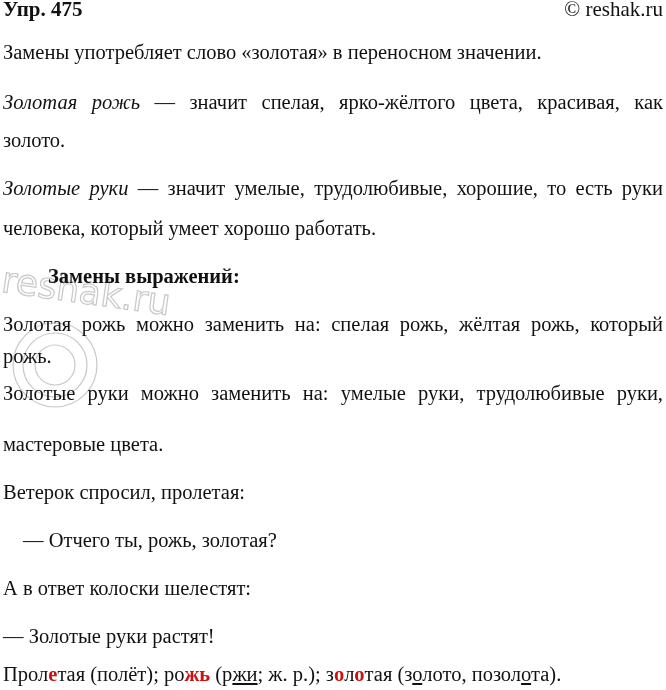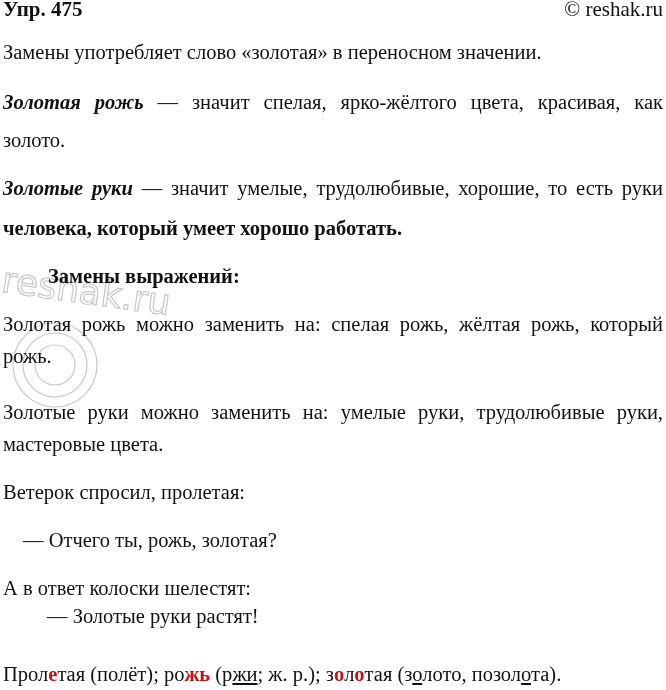--- a/index.html
+++ b/index.html
@@ -2,21 +2,21 @@
 <html><head>
 <meta charset="utf-8">
 <style>
   html, body { margin:0; padding:0; background:#ffffff; }
   body { width:666px; height:690px; position:relative; overflow:hidden;
          font-family:"Liberation Serif", serif; color:#111111; font-size:20.5px; }
   .line { position:absolute; left:3px; white-space:nowrap; line-height:24px; }
   .just { width:660px; text-align:justify; text-align-last:justify; }
   .hdr-left { position:absolute; left:3px; top:-3px; font-weight:bold; font-size:21px; }
   .hdr-right { position:absolute; right:3px; top:-3px; font-size:21px; }
-  .bi { font-weight:bold; font-style:italic; }
+  .bi { font-weight:normal; font-style:italic; }
   .b { font-weight:bold;margin-left:45px; }
   .red { color:#cc1111; font-weight:bold; }
   .u { text-decoration:underline;text-align:center; }
   .wm { position:absolute; left:0; top:270px; pointer-events:none; }
 </style>
 </head>
 <body>
 
 <svg class="wm" width="220" height="160" viewBox="0 0 220 160">
   <g fill="none" stroke="#c8c8c8" stroke-width="1.2">
@@ -29,28 +29,28 @@
 
 <div class="hdr-left">Упр. 475</div>
 <div class="hdr-right">© reshak.ru</div>
 
 <div class="line" style="top:40px;">Замены употребляет слово «золотая» в переносном значении.</div>
 
 <div class="line just" style="top:90px;"><span class="bi">Золотая рожь</span><span> — значит спелая, ярко-жёлтого цвета, красивая, как</span></div>
 <div class="line" style="top:128px;">золото.</div>
 
 <div class="line just" style="top:176px;"><span class="bi">Золотые руки</span><span> — значит умелые, трудолюбивые, хорошие, то есть руки</span></div>
-<div class="line" style="top:216px;font-weight:bold;">человека, который умеет хорошо работать.</div>
+<div class="line" style="top:216px;">человека, который умеет хорошо работать.</div>
 
 <div class="line b" style="top:264px;">Замены выражений:</div>
 
 <div class="line just" style="top:312px;">Золотая рожь можно заменить на: спелая рожь, жёлтая рожь, который</div>
 <div class="line" style="top:344px;">рожь.</div>
 
-<div class="line just" style="top:400px;">Золотые руки можно заменить на: умелые руки, трудолюбивые руки,</div>
+<div class="line just" style="top:381px;">Золотые руки можно заменить на: умелые руки, трудолюбивые руки,</div>
 <div class="line" style="top:432px;">мастеровые цвета.</div>
 
 <div class="line" style="top:480px;">Ветерок спросил, пролетая:</div>
 <div class="line" style="top:528px;margin-left:20px;">— Отчего ты, рожь, золотая?</div>
 <div class="line" style="top:576px;text-align:right;">А в ответ колоски шелестят:</div>
-<div class="line" style="top:604px;margin-left:44px;">— Золотые руки растят!</div>
+<div class="line" style="top:624px;">— Золотые руки растят!</div>
 
 <div class="line" style="top:662px;"><span>Прол</span><span class="red">е</span><span>тая (полёт); ро</span><span class="red">жь</span><span> (р</span><span class="u">жи</span><span>; ж. р.); з</span><span class="red">о</span><span>л</span><span class="red">о</span><span>тая (з</span><span class="u">о</span><span>лото, позол</span><span class="u">о</span><span>та).</span></div>
 
 </body></html>

